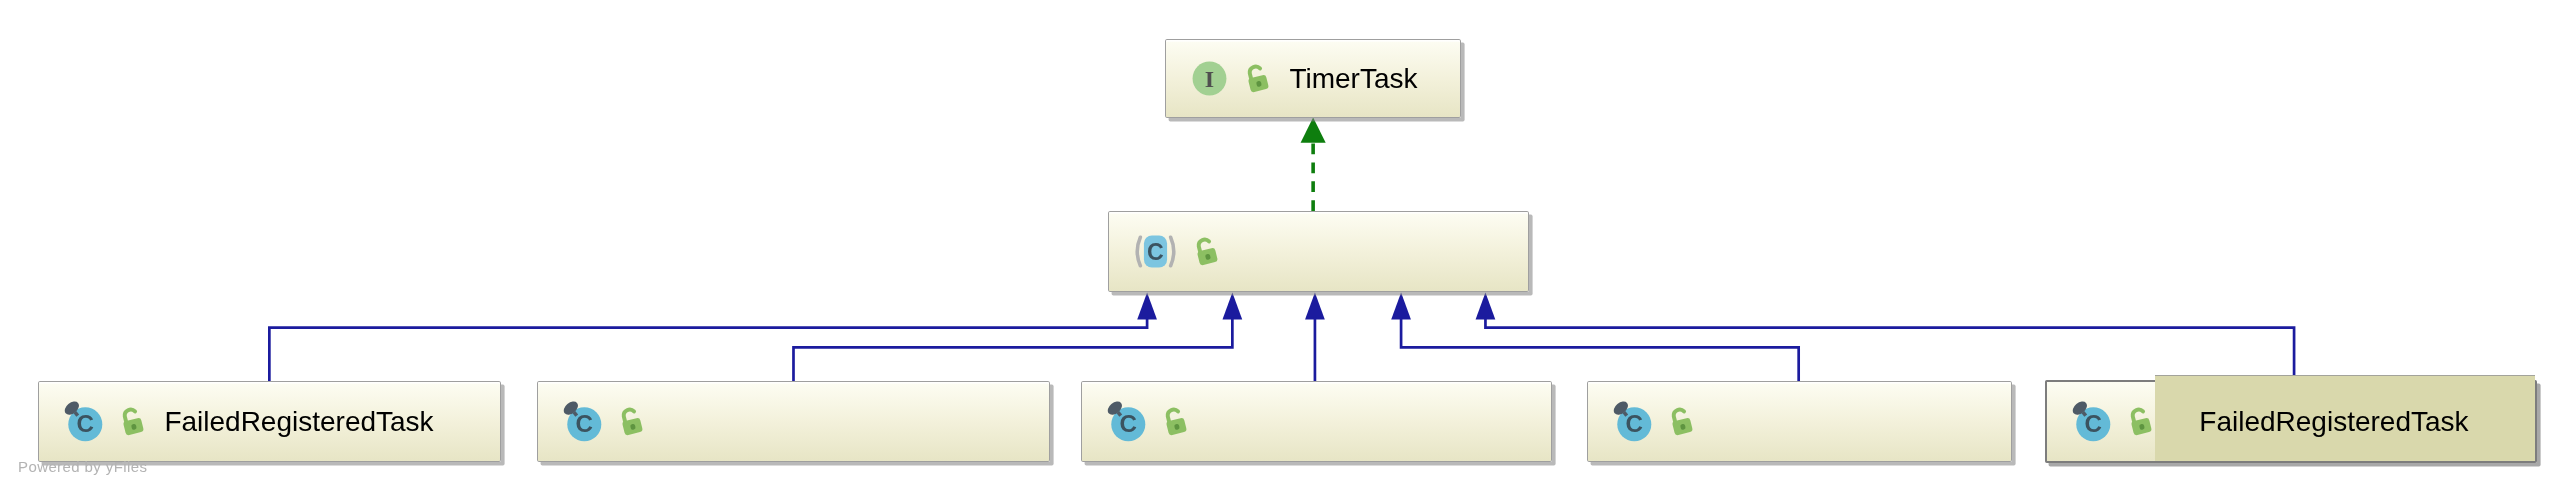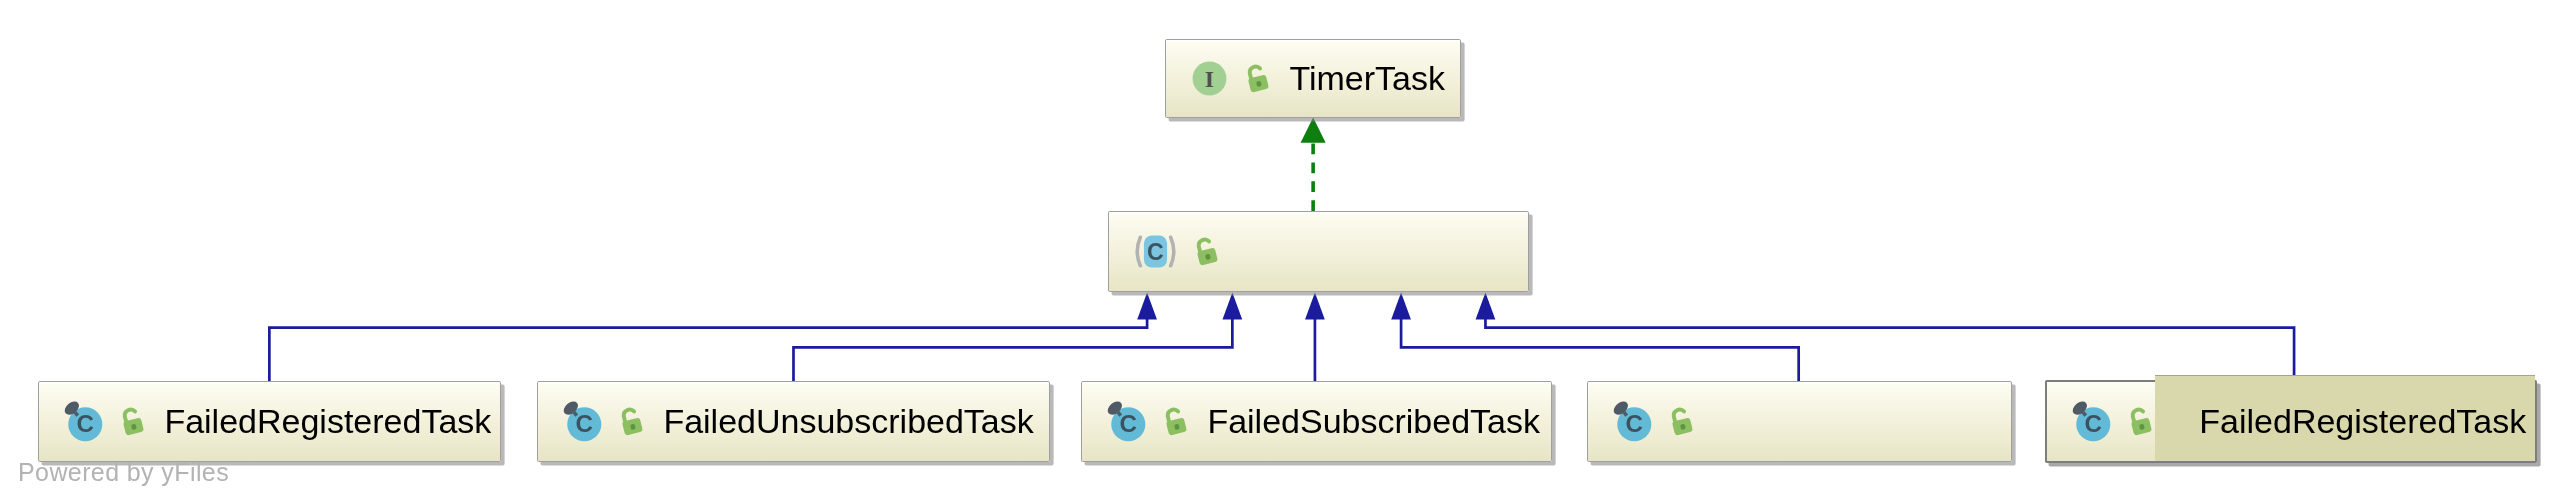--- a/index.html
+++ b/index.html
@@ -24,21 +24,21 @@
     align-items: center;
     gap: 14.4px;
     padding-left: 23px;
     border: 1.8px solid #9f9f9f;
     border-radius: 1.8px;
     background: linear-gradient(180deg, #fdfdf3 0%, #f3f1db 50%, #e7e5c5 100%);
     box-shadow: 3.6px 3.6px 0 rgba(128,128,128,0.55), inset 0 1.8px 0 rgba(255,255,255,0.85);
   }
   .node .icon { flex: 0 0 auto; display: block; position: relative; z-index: 1; }
   .node .label {
-    font-size: 34px;
+    font-size: 28px;
     color: #000000;
     white-space: nowrap;
     position: relative;
     z-index: 1;
     margin-left: 3.6px;
   }
   .node.selected {
     border: 2.7px solid #7d7d7d;
     height: 83px;
     box-shadow: 3.6px 3.6px 0 rgba(110,110,110,0.6);
@@ -51,21 +51,21 @@
     bottom: 0;
     background: #d9d8ac;
     border-top: 1.8px solid #a3a39b;
     z-index: 0;
   }
   .node.selected .label { margin-left: 30.5px; }
   #watermark {
     position: absolute;
     left: 18px;
     top: 458px;
-    font-size: 25px;
+    font-size: 15px;
     letter-spacing: 0.4px;
     color: #b3b3b3;
     z-index: 5;
     white-space: nowrap;
   }
 </style>
 </head>
 <body>
 
 <div id="stage">
@@ -143,38 +143,36 @@
       <rect x="14" y="13" width="4" height="5" transform="rotate(-40 16 15.5)" fill="#4e5a66"></rect>
       <text x="26" y="36" text-anchor="middle" font-family="Liberation Sans, sans-serif" font-size="27" font-weight="bold" fill="#3b5360">C</text>
     </svg>
     <svg class="icon" width="27" height="34" viewBox="0 0 34 42">
       <g transform="rotate(-14 17 24)">
         <path d="M10 18 v-6 a7.5 7.5 0 0 1 14 -3" stroke="#8cbf62" stroke-width="5" fill="none" stroke-linecap="round"></path>
         <rect x="6" y="18" width="23" height="18" rx="4" fill="#8cbf62"></rect>
         <rect x="15" y="24" width="6" height="7" rx="2.5" fill="#5e9440"></rect>
       </g>
     </svg>
-    <span class="label">FailedUnsubscribedTask</span>
   </div>
 
   <div class="node" style="left:1081px; top:381px; width:471px;">
     <svg class="icon" width="43" height="43" viewBox="0 0 48 48">
       <circle cx="26" cy="27" r="19" fill="#63bad7"></circle>
       <ellipse cx="11" cy="9" rx="9" ry="6" transform="rotate(-40 11 9)" fill="#4e5a66"></ellipse>
       <rect x="14" y="13" width="4" height="5" transform="rotate(-40 16 15.5)" fill="#4e5a66"></rect>
       <text x="26" y="36" text-anchor="middle" font-family="Liberation Sans, sans-serif" font-size="27" font-weight="bold" fill="#3b5360">C</text>
     </svg>
     <svg class="icon" width="27" height="34" viewBox="0 0 34 42">
       <g transform="rotate(-14 17 24)">
         <path d="M10 18 v-6 a7.5 7.5 0 0 1 14 -3" stroke="#8cbf62" stroke-width="5" fill="none" stroke-linecap="round"></path>
         <rect x="6" y="18" width="23" height="18" rx="4" fill="#8cbf62"></rect>
         <rect x="15" y="24" width="6" height="7" rx="2.5" fill="#5e9440"></rect>
       </g>
     </svg>
-    <span class="label">FailedSubscribedTask</span>
   </div>
 
   <div class="node" style="left:1587px; top:381px; width:425px;">
     <svg class="icon" width="43" height="43" viewBox="0 0 48 48">
       <circle cx="26" cy="27" r="19" fill="#63bad7"></circle>
       <ellipse cx="11" cy="9" rx="9" ry="6" transform="rotate(-40 11 9)" fill="#4e5a66"></ellipse>
       <rect x="14" y="13" width="4" height="5" transform="rotate(-40 16 15.5)" fill="#4e5a66"></rect>
       <text x="26" y="36" text-anchor="middle" font-family="Liberation Sans, sans-serif" font-size="27" font-weight="bold" fill="#3b5360">C</text>
     </svg>
     <svg class="icon" width="27" height="34" viewBox="0 0 34 42">

